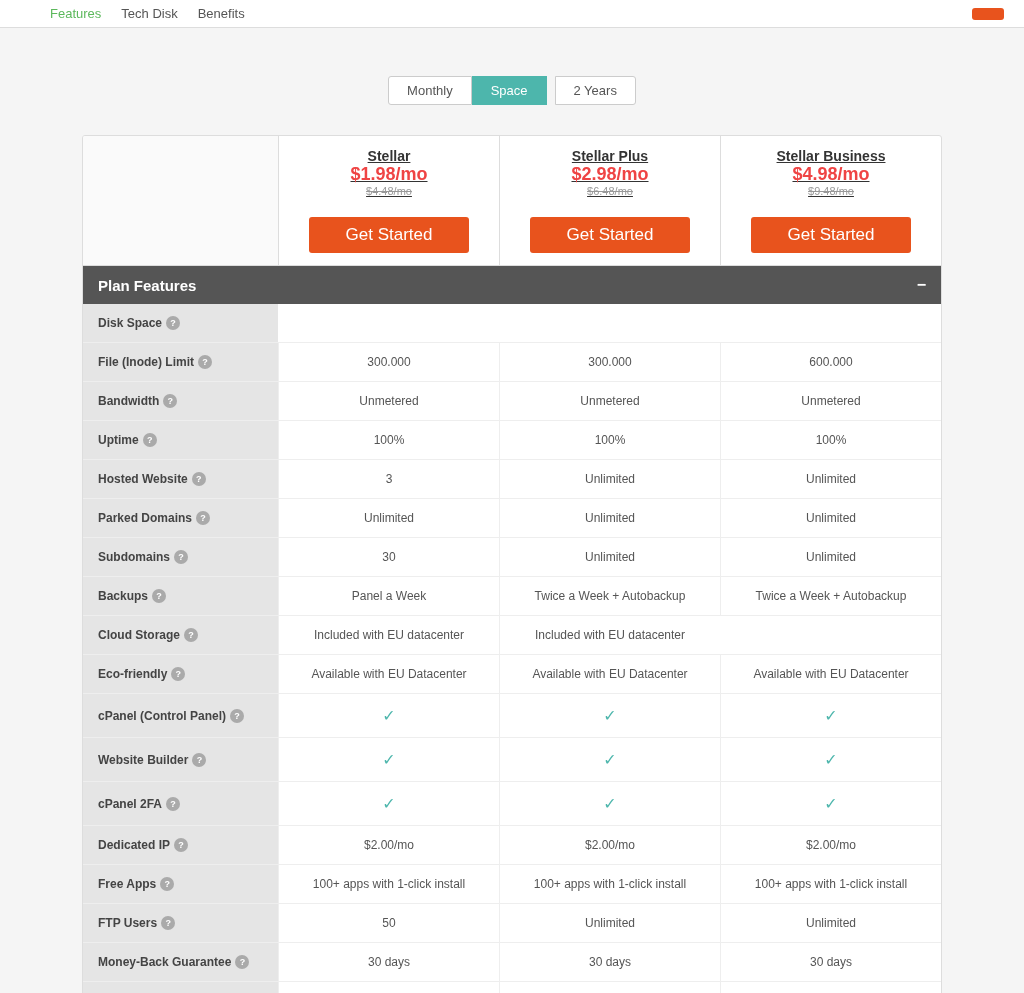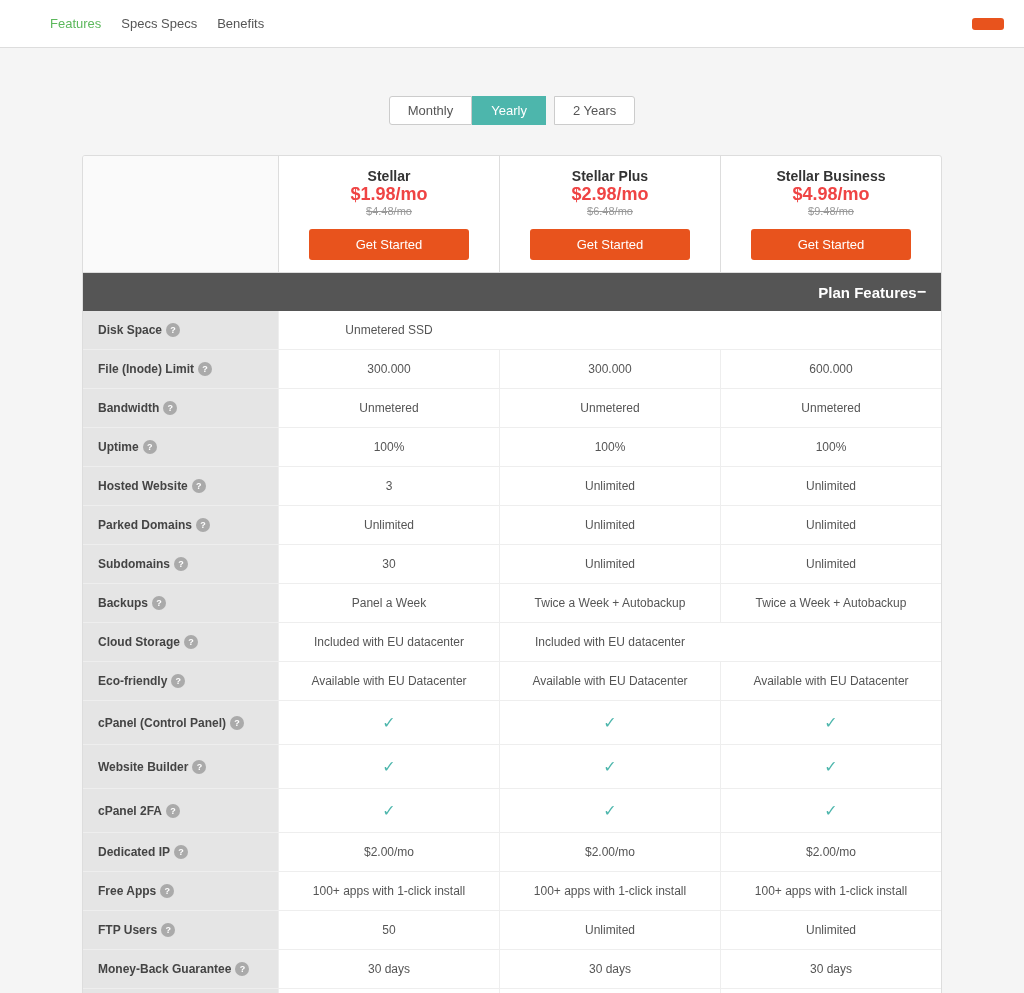--- a/index.html
+++ b/index.html
@@ -1,19 +1,19 @@
 <!DOCTYPE html>
 <html><head>
   <meta charset="utf-8">
   <style>
     * { box-sizing: border-box; margin: 0; padding: 0; }
     body { font-family: Arial, sans-serif; background: #f5f5f5; color: #333; font-size: 13px; }
 
     
-    .nav { background: #fff; border-bottom: 1px solid #ddd; display: flex; align-items: center; padding: 0 20px; height: 48px; }
+    .nav { background: #fff; border-bottom: 1px solid #ddd; display: flex; align-items: center; padding: 0 20px; height: 28px; }
     .nav-logo { color: #e8531d; font-weight: bold; font-size: 20px; margin-right: 30px; font-style: italic; }
     .nav-links { display: flex; gap: 20px; flex: 1; }
     .nav-link { text-decoration: none; color: #5cb85c; font-size: 13px; }
     .nav-link-plain { text-decoration: none; color: #555; font-size: 13px; }
     .nav-buynow { background: #e8531d; color: #fff; border: none; padding: 6px 16px; border-radius: 3px; cursor: pointer; font-size: 13px; }
 
     
     .page { max-width: 880px; margin: 0 auto; padding: 30px 10px; }
     .page-title { text-align: center; font-size: 36px; font-weight: 300; color: #444; margin-bottom: 18px; }
 
@@ -23,58 +23,58 @@
     .billing-option.active { background: #4db6ac; color: #fff; border-color: #4db6ac; }
     .billing-option:first-child { border-radius: 3px 0 0 3px; }
     .billing-option:last-child { border-radius: 0 3px 3px 0; margin-left: 8px; }
 
     
     .table-wrap { background: #fff; border: 1px solid #ddd; border-radius: 3px; overflow: hidden; }
 
     
     .plan-header-row { display: grid; grid-template-columns: 195px 1fr 1fr 1fr; border-bottom: 1px solid #ddd; }
     .plan-header-info { padding: 15px; font-size: 11px; color: #777; display: flex; align-items: center; background: #fafafa; }
-    .plan-col { padding: 12px 10px; text-align: center; border-left: 1px solid #ddd; }
+    .plan-col { padding: 12px 10px; text-align: center; border-left: 1px solid #ddd; text-decoration: underline; }
     .plan-name { font-weight: bold; font-size: 14px; color: #333; }
     .plan-price { font-size: 18px; font-weight: bold; color: #ef4444; }
     .plan-oldprice { font-size: 11px; color: #999; text-decoration: line-through; }
-    .plan-btn { display: inline-block; margin-top: 12px; background: #e8531d; color: #fff; border: none; padding: 8px 20px; border-radius: 3px; cursor: pointer; font-size: 13px; width: 80%; }
-
-    
-    .section-header { background: #555; color: #fff; display: flex; justify-content: flex-end; align-items: center; padding: 10px 15px; font-size: 15px; font-weight: bold; }
+    .plan-btn { display: inline-block; margin-top: 20px; background: #e8531d; color: #fff; border: none; padding: 8px 20px; border-radius: 3px; cursor: pointer; font-size: 17px; width: 80%; }
+
+    
+    .section-header { background: #555; color: #fff; display: flex; justify-content: space-between; align-items: center; padding: 10px 15px; font-size: 15px; font-weight: bold; }
     .section-toggle { color: #fff; font-size: 16px; cursor: pointer; }
 
     
     .feature-row { display: grid; grid-template-columns: 195px 1fr 1fr 1fr; border-bottom: 1px solid #eee; }
     .feature-row:last-child { border-bottom: none; }
     .feature-label { padding: 12px 10px 12px 15px; font-weight: bold; color: #444; font-size: 12px; display: flex; align-items: center; gap: 4px; background: #e5e5e5; }
     .feature-cell { padding: 12px 10px; text-align: center; border-left: 1px solid #eee; display: flex; align-items: center; justify-content: center; font-size: 12px; color: #555; }
     .check { color: #4db6ac; font-size: 16px; }
     .dash { color: #999; }
     .info-icon { display: inline-block; width: 14px; height: 14px; border-radius: 50%; background: #aaa; color: #fff; font-size: 9px; text-align: center; line-height: 14px; cursor: pointer; flex-shrink: 0; }
   </style>
 </head>
 <body>
 
 <nav class="nav">
   <span class="nav-logo"></span>
   <div class="nav-links">
     <a class="nav-link">Features</a>
-    <a class="nav-link-plain">Specs Specs</a>
+    <a class="nav-link-plain">Tech Disk</a>
     <a class="nav-link-plain">Benefits</a>
   </div>
   <button class="nav-buynow"></button>
 </nav>
 
 <div class="page">
   <h1 class="page-title"></h1>
 
   <div class="billing-toggle">
     <button class="billing-option">Monthly</button>
-    <button class="billing-option active">Yearly</button>
+    <button class="billing-option active">Space</button>
     <button class="billing-option">2 Years</button>
   </div>
 
   <div class="table-wrap">
 
     <div class="plan-header-row">
       <div class="plan-header-info"></div>
       <div class="plan-col">
         <div class="plan-name">Stellar</div>
         <div class="plan-price">$1.98/mo</div>
@@ -99,21 +99,20 @@
       <span>Plan Features</span>
       <span class="section-toggle">−</span>
     </div>
 
     <div id="feature-rows">
         <div class="feature-row">
           <div class="feature-label">
             <span>Disk Space</span>
             <span class="info-icon">?</span>
           </div>
-          <div class="feature-cell">Unmetered SSD</div>
         </div>
         <div class="feature-row">
           <div class="feature-label">
             <span>File (Inode) Limit</span>
             <span class="info-icon">?</span>
           </div>
           <div class="feature-cell">300.000</div>
           <div class="feature-cell">300.000</div>
           <div class="feature-cell">600.000</div>
         </div>

